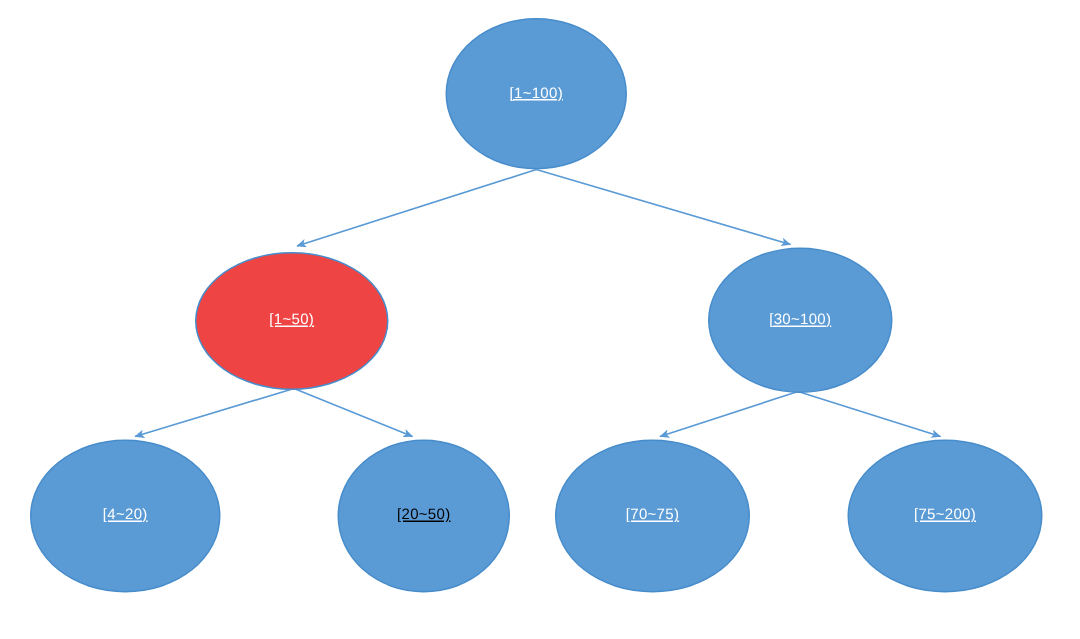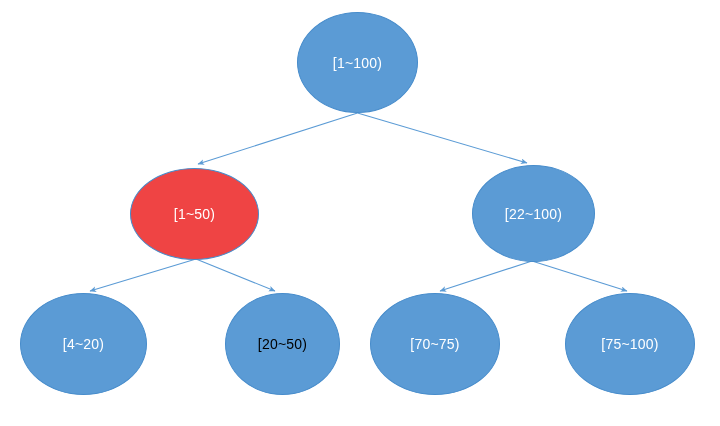--- a/index.html
+++ b/index.html
@@ -28,26 +28,27 @@
     border-radius: 50%;
     background: #5B9BD5;
     border: 1px solid #478CCB;
     display: flex;
     align-items: center;
     justify-content: center;
     z-index: 2;
   }
   .node-label {
     color: #ffffff;
-    font-size: 14px;
+    font-size: 10px;
     font-weight: 400;
     letter-spacing: 0.2px;
     line-height: 1;
     white-space: nowrap;
     user-select: none;
+    text-decoration: underline;
   }
 </style>
 </head>
 <body>
 
 <div id="canvas">
 
   <svg id="edge-layer" viewBox="0 0 720 426" xmlns="http://www.w3.org/2000/svg">
     <defs>
       <marker id="arrowhead" markerWidth="7" markerHeight="7" refX="5.6" refY="2.6" orient="auto" markerUnits="strokeWidth">
@@ -65,29 +66,29 @@
   </svg>
 
   <div id="nodes">
       <div class="node" style="left: 297px; top: 12px; width: 121px; height: 101px; background: rgb(91, 155, 213); border-color: rgb(71, 140, 203);">
         <span class="node-label" style="color: rgb(255, 255, 255);">[1~100)</span>
       </div>
       <div class="node" style="left: 130px; top: 168px; width: 129px; height: 92px; background: #ef4444; border-color: rgb(71, 140, 203);">
         <span class="node-label" style="color: rgb(255, 255, 255);">[1~50)</span>
       </div>
       <div class="node" style="left: 472px; top: 165px; width: 123px; height: 97px; background: rgb(91, 155, 213); border-color: rgb(71, 140, 203);">
-        <span class="node-label" style="color: rgb(255, 255, 255);">[22~100)</span>
+        <span class="node-label" style="color: rgb(255, 255, 255);">[30~100)</span>
       </div>
       <div class="node" style="left: 20px; top: 293px; width: 127px; height: 102px; background: rgb(91, 155, 213); border-color: rgb(71, 140, 203);">
         <span class="node-label" style="color: rgb(255, 255, 255);">[4~20)</span>
       </div>
       <div class="node" style="left: 225px; top: 293px; width: 115px; height: 102px; background: rgb(91, 155, 213); border-color: rgb(71, 140, 203);">
         <span class="node-label" style="color: #000000;">[20~50)</span>
       </div>
       <div class="node" style="left: 370px; top: 293px; width: 130px; height: 102px; background: rgb(91, 155, 213); border-color: rgb(71, 140, 203);">
         <span class="node-label" style="color: rgb(255, 255, 255);">[70~75)</span>
       </div>
       <div class="node" style="left: 565px; top: 293px; width: 130px; height: 102px; background: rgb(91, 155, 213); border-color: rgb(71, 140, 203);">
-        <span class="node-label" style="color: rgb(255, 255, 255);">[75~100)</span>
+        <span class="node-label" style="color: rgb(255, 255, 255);">[75~200)</span>
       </div>
     </div>
 
 </div>
 
 </body></html>

